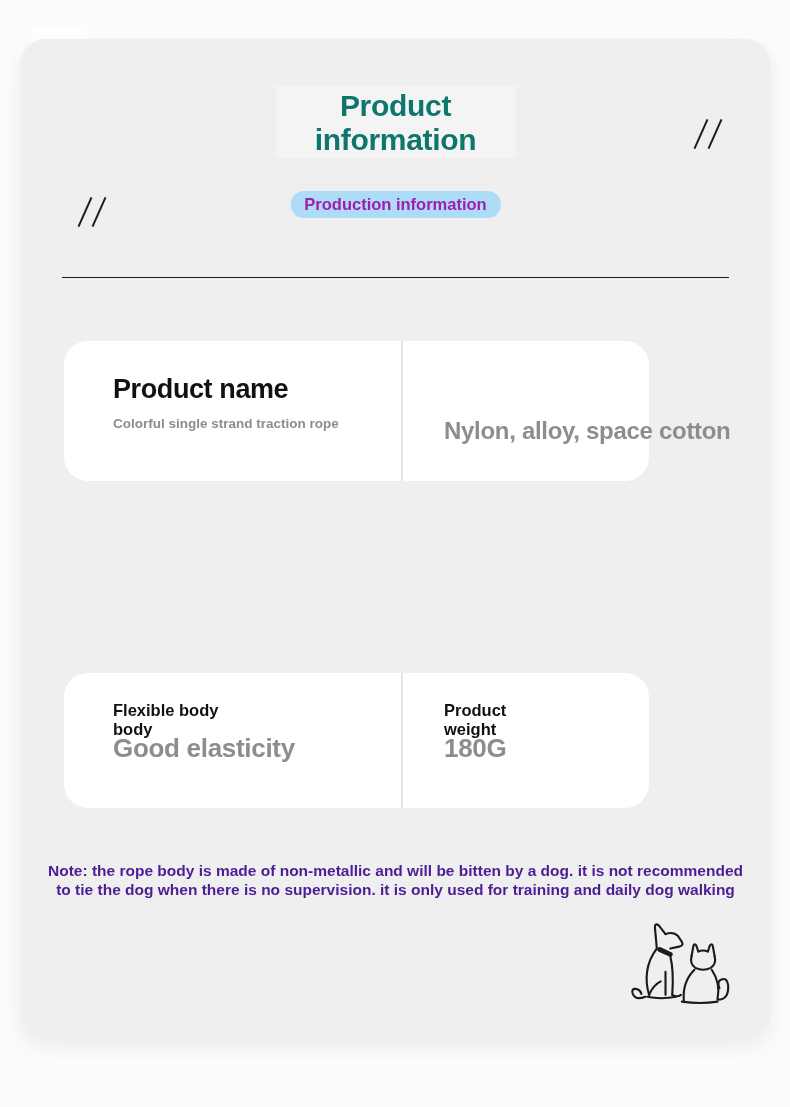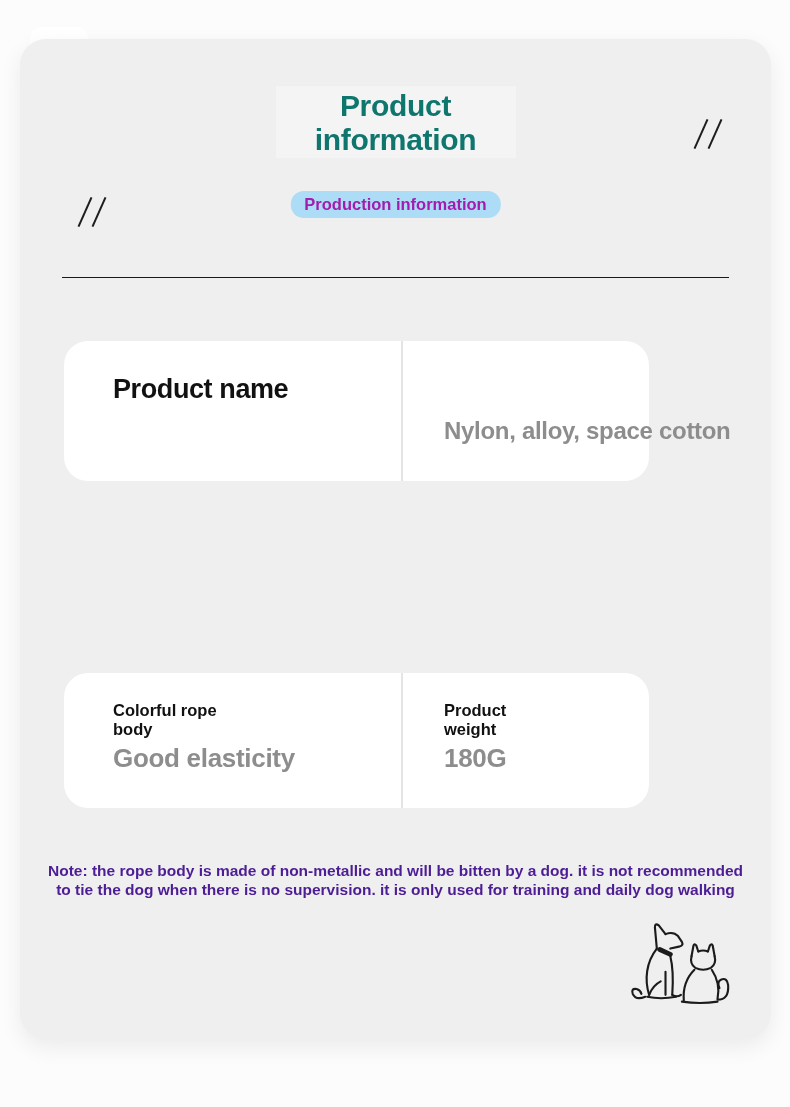--- a/index.html
+++ b/index.html
@@ -54,21 +54,21 @@
   .w-sub     { width:240px; }
 
   
   .p-l-label  { left:49px;  top:33px; }
   .p-l-value  { left:49px;  top:75px; }
   .p-r-label  { left:380px; top:33px; }
   .p-r-value  { left:380px; top:76px; }
   .card-2 .p-l-label, .card-2 .p-r-label { top:34px; }
   .card-2 .p-l-value, .card-2 .p-r-value { top:76px; }
   .card-3 .p-l-label, .card-3 .p-r-label { top:28px; }
-  .card-3 .p-l-value, .card-3 .p-r-value { top:70px; }
+  .card-3 .p-l-value, .card-3 .p-r-value { top:60px; }
 
   
   .note { position:absolute; top:823px; left:50%; transform:translateX(-50%);
     width:700px; text-align:center; font-size:15.5px; font-weight:bold;
     line-height:18.5px; color:#4c1d95; }
 
   
   .pets { position:absolute; left:606px; top:876px; width:106px; height:98px; }
 </style>
 </head>
@@ -90,27 +90,28 @@
       <div class="slash s1"></div>
       <div class="slash s2"></div>
     </div>
 
     <div class="badge">Production information</div>
 
     <div class="rule"></div>
 
     <div class="card card-1">
       <div class="cell-item p-l-label lbl-big">Product name</div>
+      <div class="cell-item p-l-value val-small w-sub">Colorful single strand traction rope</div>
       <div class="divider"></div>
       <div class="cell-item p-r-value val-nylon">Nylon, alloy, space cotton</div>
     </div>
 
 
     <div class="card card-3">
-      <div class="cell-item p-l-label lbl-small w-mid">Colorful rope body</div>
+      <div class="cell-item p-l-label lbl-small w-mid">Flexible body body</div>
       <div class="cell-item p-l-value val-big">Good elasticity</div>
       <div class="divider"></div>
       <div class="cell-item p-r-label lbl-small w-narrow">Product weight</div>
       <div class="cell-item p-r-value val-big">180G</div>
     </div>
 
     <div class="note">Note: the rope body is made of non-metallic and will be bitten by a dog. it is not recommended to tie the dog when there is no supervision. it is only used for training and daily dog walking</div>
 
     <svg class="pets" viewBox="0 0 110 96" fill="none" stroke="#1b1b1b" stroke-width="2.2" stroke-linecap="round" stroke-linejoin="round">
       <g>

